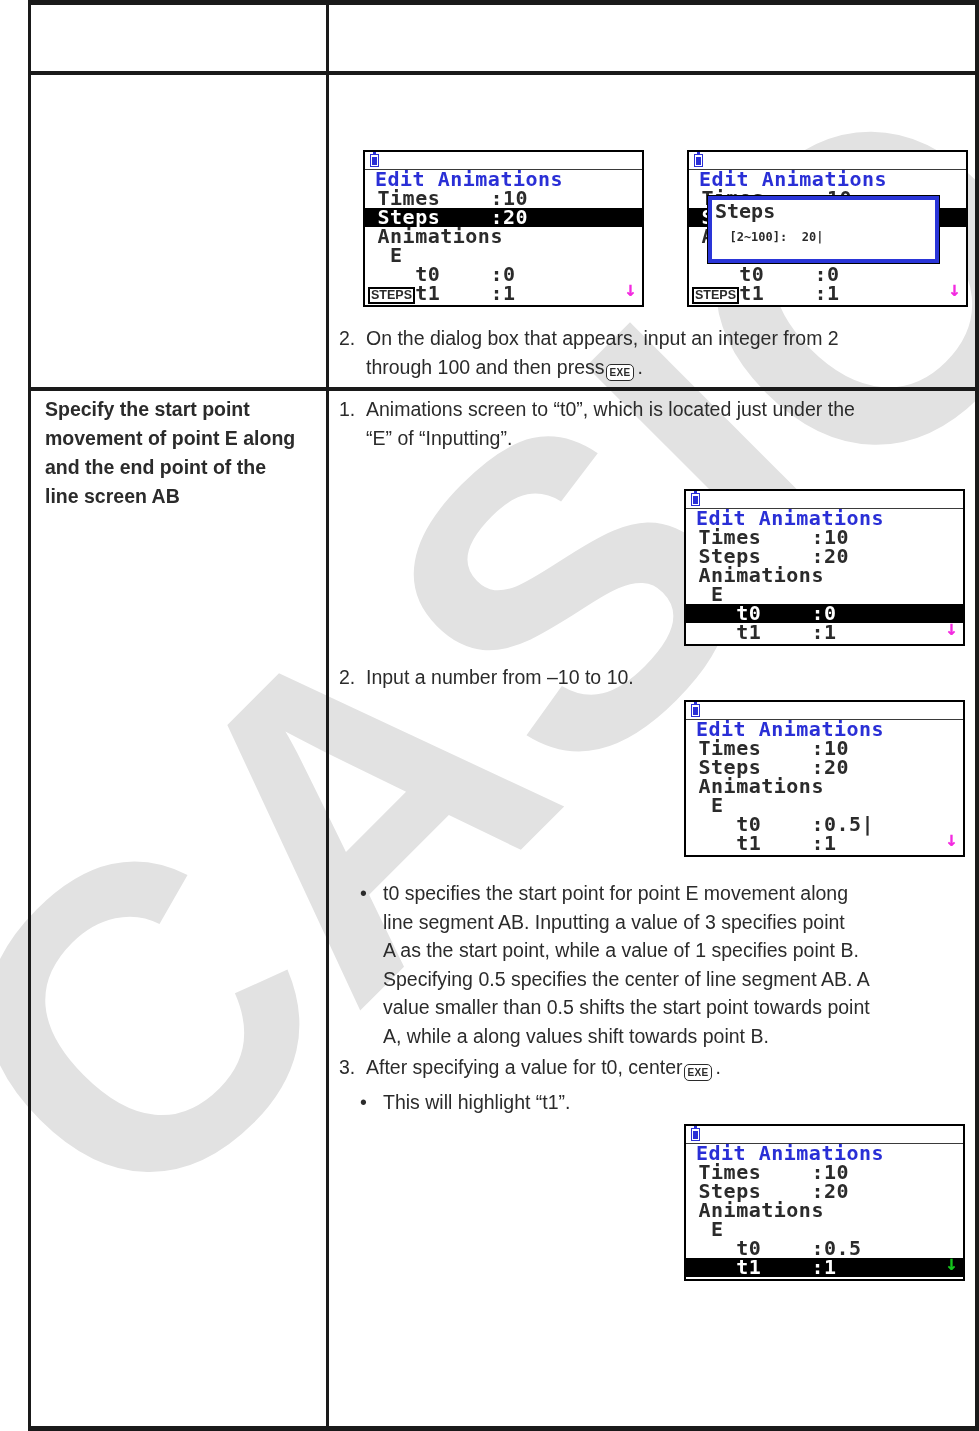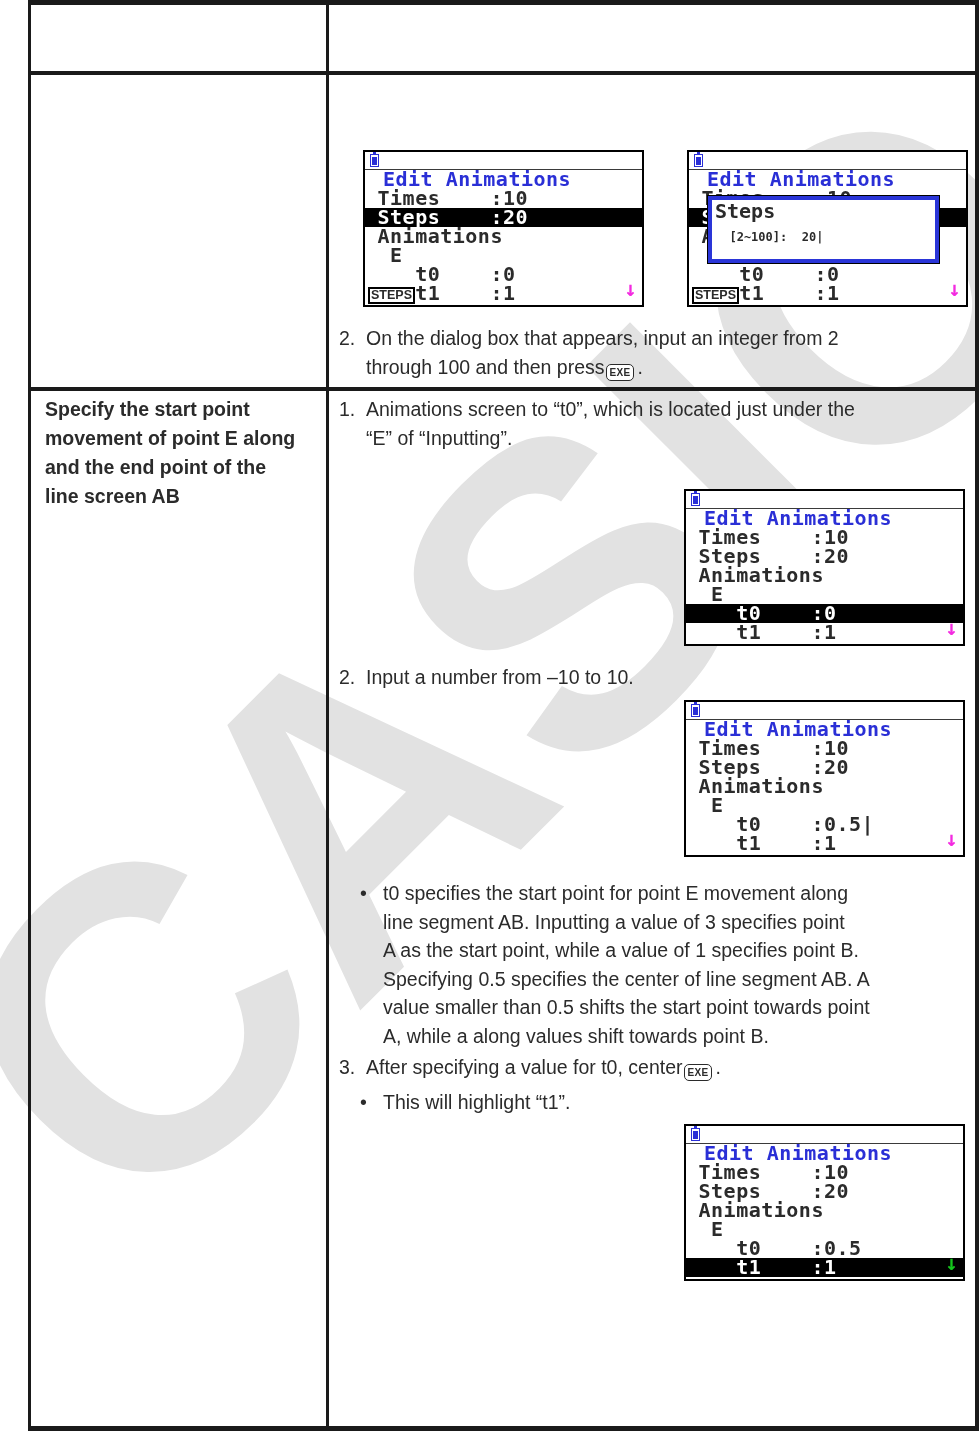--- a/index.html
+++ b/index.html
@@ -42,21 +42,21 @@
   .calc-screen{position:absolute; width:277px; height:153px; border:2px solid #000;
     background:#fff; z-index:2; overflow:hidden;
     font-family:"DejaVu Sans Mono", monospace; font-weight:bold;}
   .calc-status{height:17px; border-bottom:1px solid #3a3a3a; position:relative;}
   .battery{position:absolute; left:5px; top:2px; width:9px; height:13px;
     border:1px solid #2a2fd6; box-sizing:border-box;}
   .battery:before{content:""; position:absolute; left:2px; top:-3px; width:3px; height:2px;
     background:#2a2fd6;}
   .battery:after{content:""; position:absolute; left:1px; right:1px; bottom:1px; height:8px;
     background:#2a2fd6;}
-  .calc-title{color:#2a2fd6; font-size:20px; line-height:19px; padding-left:18px;
+  .calc-title{color:#2a2fd6; font-size:20px; line-height:19px; padding-left:10px;
     letter-spacing:.5px; white-space:pre;}
   .calc-line{font-size:20px; line-height:19px; letter-spacing:.5px; white-space:pre;}
   .calc-line.hl{background:#000; color:#fff;}
   .calc-fkey{position:absolute; left:3px; bottom:1px; border:2px solid #000; background:#fff;
     font-family:"Liberation Sans", sans-serif; font-weight:bold; font-size:12.5px;
     line-height:13px; padding:0 1px; z-index:4;}
   .calc-arrow{position:absolute; top:127px; right:5px; font-size:21px; line-height:21px;
     font-weight:bold; z-index:4;}
   .calc-dialog{position:absolute; left:19px; top:44px; width:231px; height:67px;
     background:#fff; border:4px solid #2a35d8; outline:1.5px solid #000;

